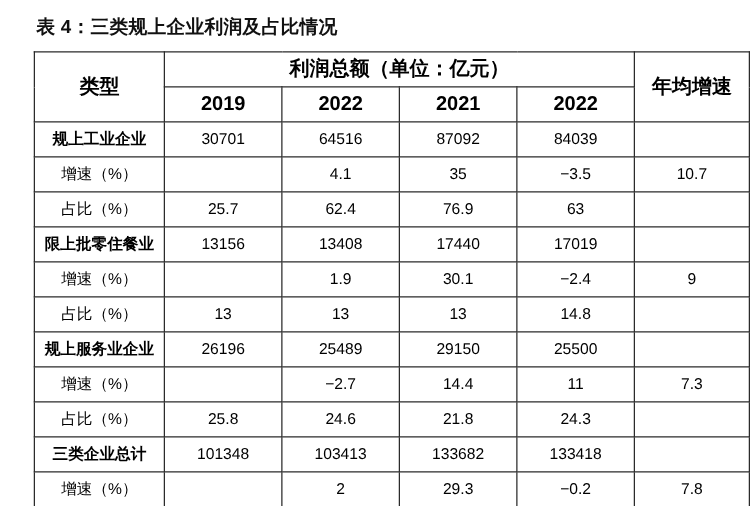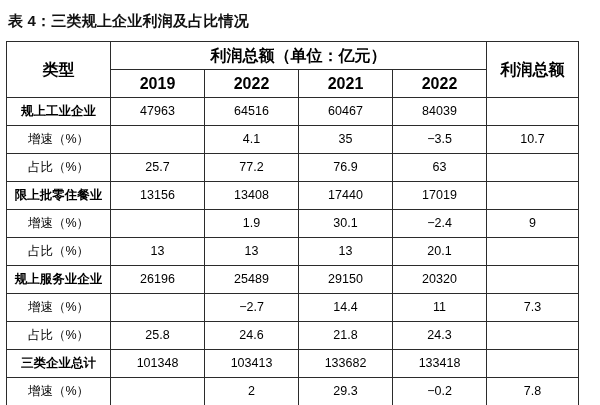--- a/index.html
+++ b/index.html
@@ -12,21 +12,21 @@
     height: 405px;
     font-family: "Liberation Sans", sans-serif;
     color: #000000;
     overflow: hidden;
   }
   #page {
     position: relative;
     width: 600px;
     height: 405px;
     box-sizing: border-box;
-    padding: 10px 14px 0 6px;
+    padding: 10px 14px 0 27px;
   }
   #table-title {
     font-size: 15px;
     font-weight: bold;
     letter-spacing: 0.2px;
     margin: 2px 0 10px 2px;
     color: #111;
     white-space: nowrap;
   }
   table.data-table {
@@ -81,50 +81,50 @@
       <col class="c-year">
       <col class="c-year">
       <col class="c-year">
       <col class="c-year">
       <col class="c-cagr">
     </colgroup>
     <thead>
       <tr>
         <th rowspan="2">类型</th>
         <th colspan="4">利润总额（单位：亿元）</th>
-        <th rowspan="2">利润总额</th>
+        <th rowspan="2">年均增速</th>
       </tr>
       <tr>
         <th class="year-head">2019</th>
         <th class="year-head">2022</th>
         <th class="year-head">2021</th>
         <th class="year-head">2022</th>
       </tr>
     </thead>
     <tbody id="table-body">
         <tr>
           <td class="rowlabel bold">规上工业企业</td>
-          <td class="num">47963</td>
+          <td class="num">30701</td>
           <td class="num">64516</td>
-          <td class="num">60467</td>
+          <td class="num">87092</td>
           <td class="num">84039</td>
           <td class="num"></td>
         </tr>
         <tr>
           <td class="rowlabel">增速（%）</td>
           <td class="num"></td>
           <td class="num">4.1</td>
           <td class="num">35</td>
           <td class="num">−3.5</td>
           <td class="num">10.7</td>
         </tr>
         <tr>
           <td class="rowlabel">占比（%）</td>
           <td class="num">25.7</td>
-          <td class="num">77.2</td>
+          <td class="num">62.4</td>
           <td class="num">76.9</td>
           <td class="num">63</td>
           <td class="num"></td>
         </tr>
         <tr>
           <td class="rowlabel bold">限上批零住餐业</td>
           <td class="num">13156</td>
           <td class="num">13408</td>
           <td class="num">17440</td>
           <td class="num">17019</td>
@@ -136,29 +136,29 @@
           <td class="num">1.9</td>
           <td class="num">30.1</td>
           <td class="num">−2.4</td>
           <td class="num">9</td>
         </tr>
         <tr>
           <td class="rowlabel">占比（%）</td>
           <td class="num">13</td>
           <td class="num">13</td>
           <td class="num">13</td>
-          <td class="num">20.1</td>
+          <td class="num">14.8</td>
           <td class="num"></td>
         </tr>
         <tr>
           <td class="rowlabel bold">规上服务业企业</td>
           <td class="num">26196</td>
           <td class="num">25489</td>
           <td class="num">29150</td>
-          <td class="num">20320</td>
+          <td class="num">25500</td>
           <td class="num"></td>
         </tr>
         <tr>
           <td class="rowlabel">增速（%）</td>
           <td class="num"></td>
           <td class="num">−2.7</td>
           <td class="num">14.4</td>
           <td class="num">11</td>
           <td class="num">7.3</td>
         </tr>

